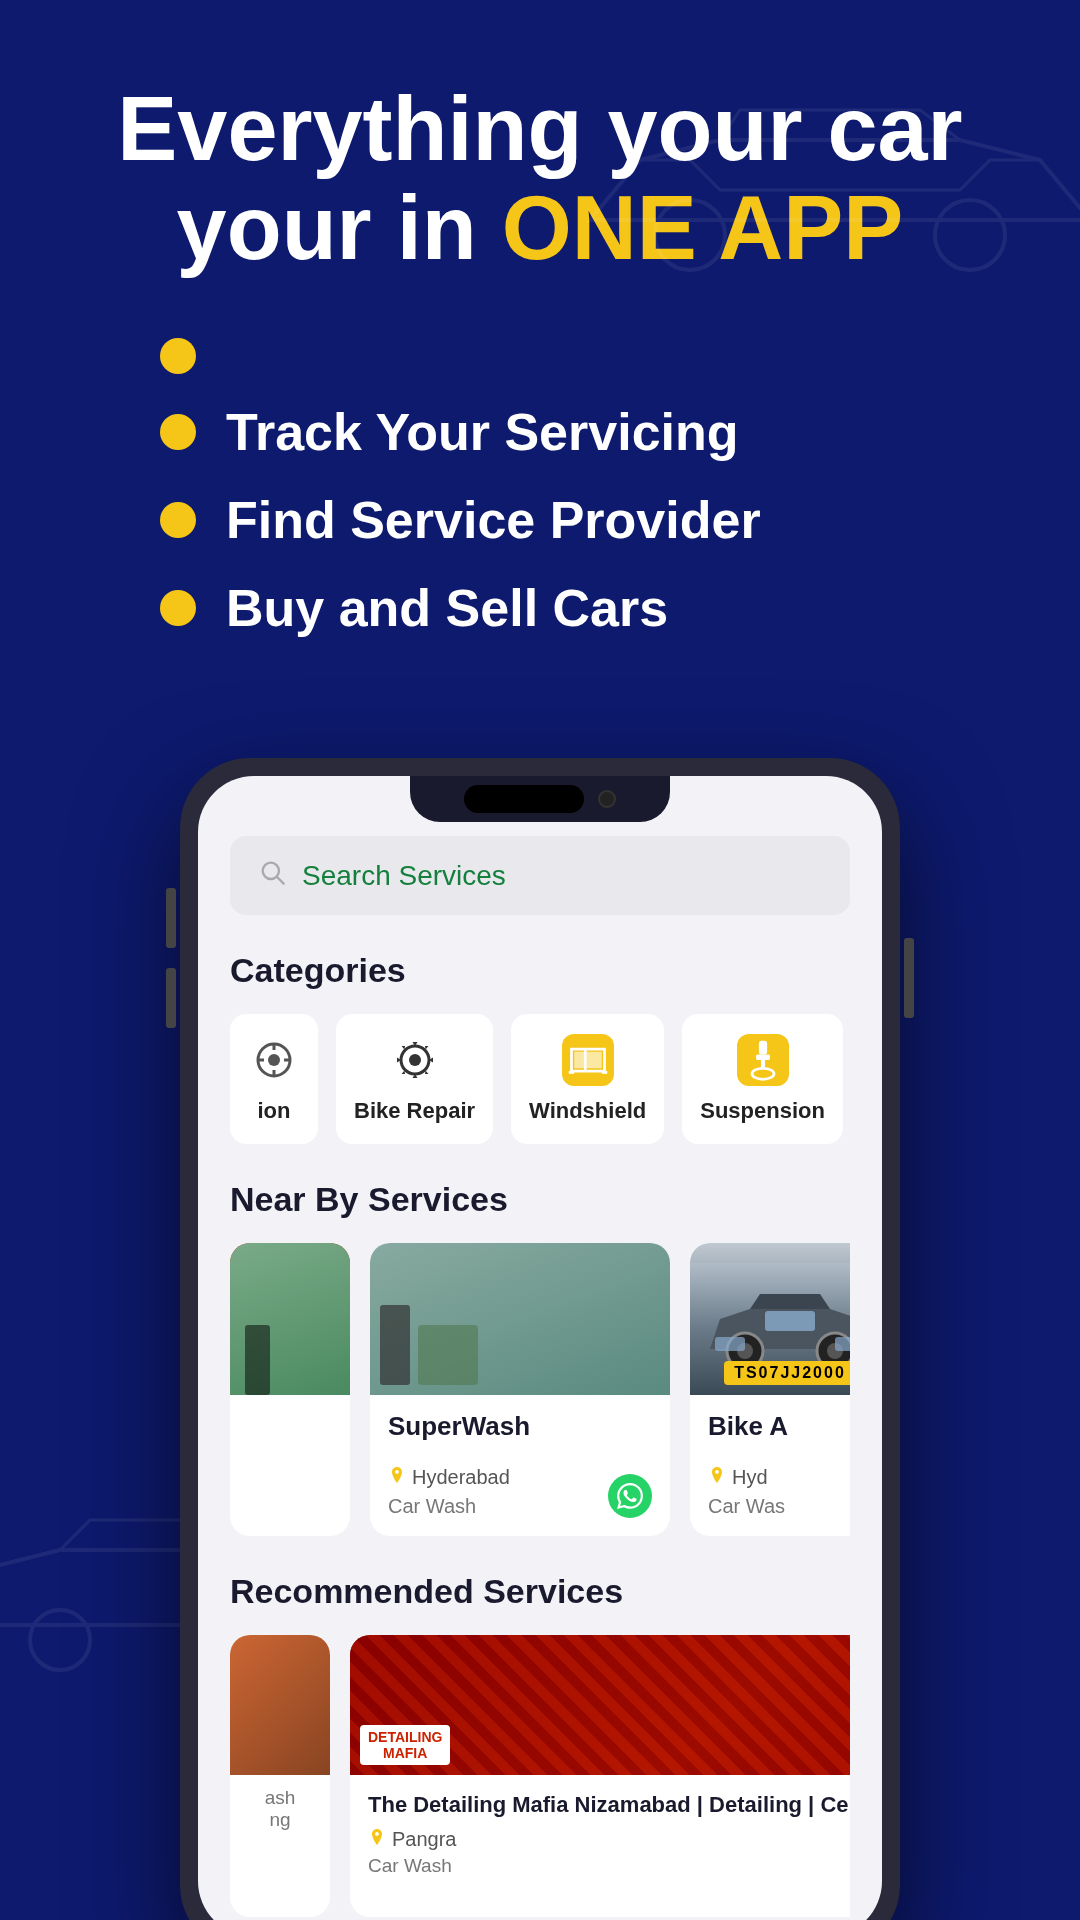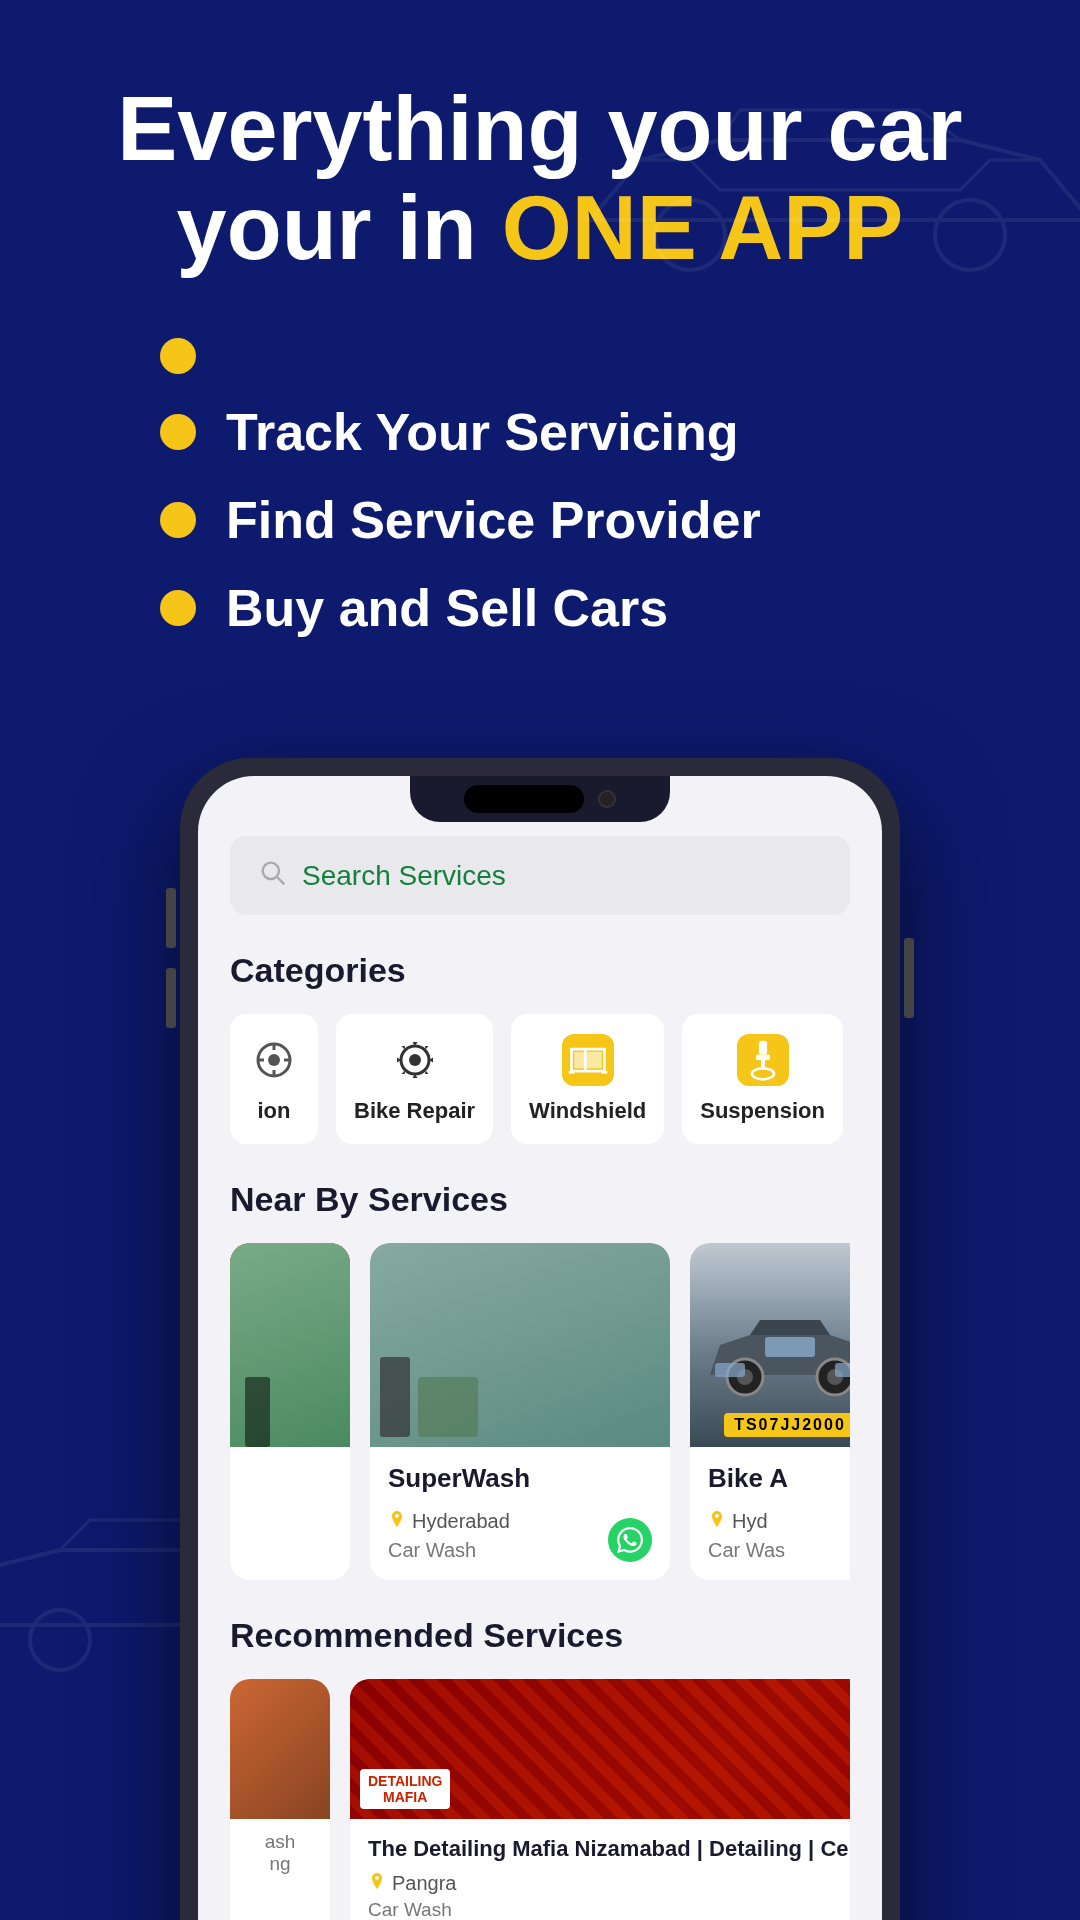--- a/index.html
+++ b/index.html
@@ -249,35 +249,35 @@
       flex-shrink: 0;
       position: relative;
     }
 
     .service-card.partial {
       min-width: 120px;
     }
 
     .service-img {
       width: 100%;
-      height: 204px;
+      height: 152px;
       background: #c2410c;
       position: relative;
       overflow: hidden;
     }
 
     .service-info {
       padding: 16px 18px 18px 18px;
     }
 
     .service-name {
       font-size: 26px;
       font-weight: 700;
       color: #1a1a2e;
-      margin-bottom: 16px;
+      margin-bottom: 24px;
     }
 
     .service-location {
       display: flex;
       align-items: center;
       gap: 6px;
       margin-bottom: 6px;
     }
 
     .location-pin {

